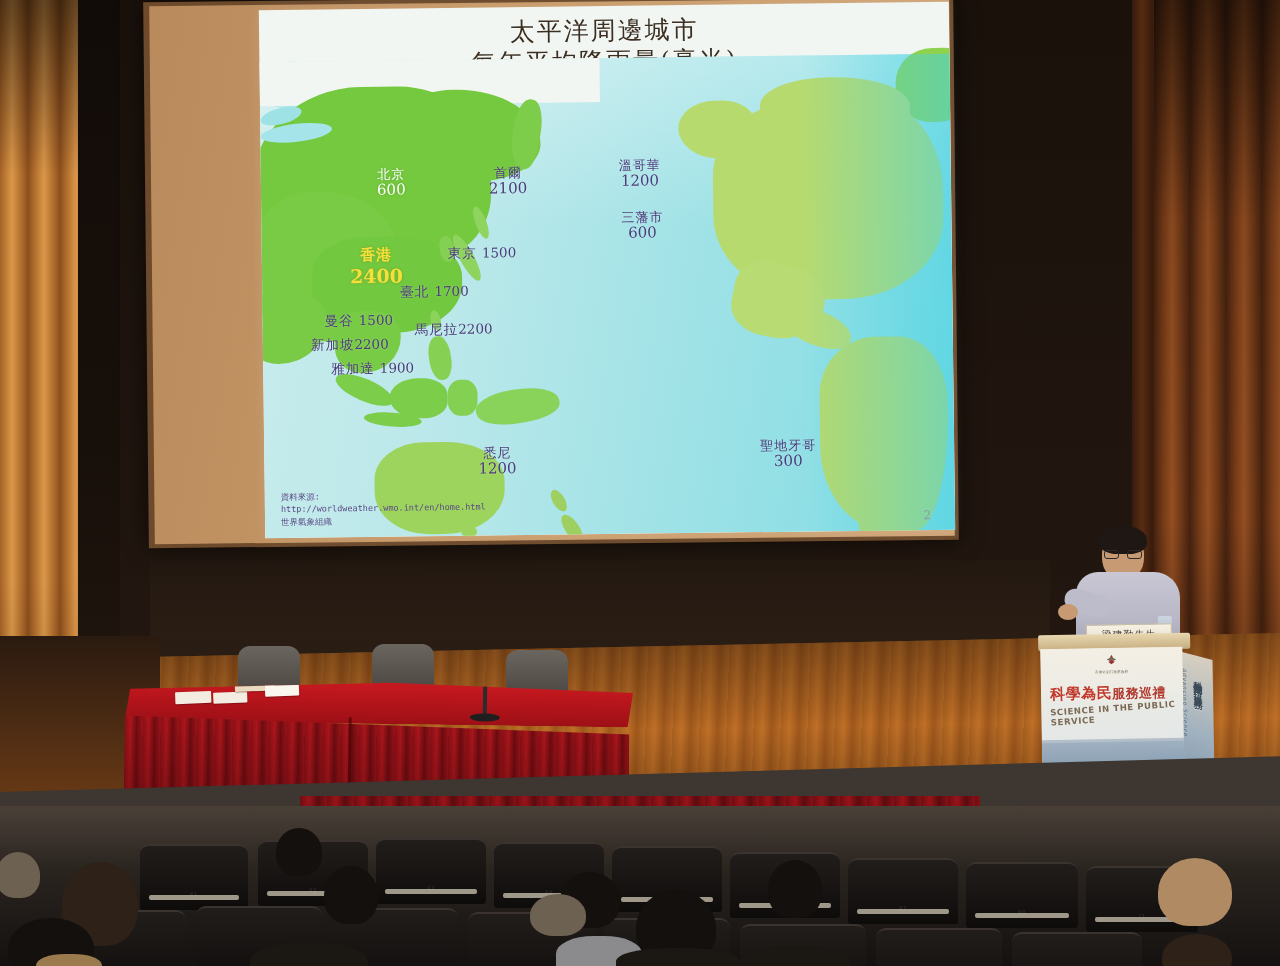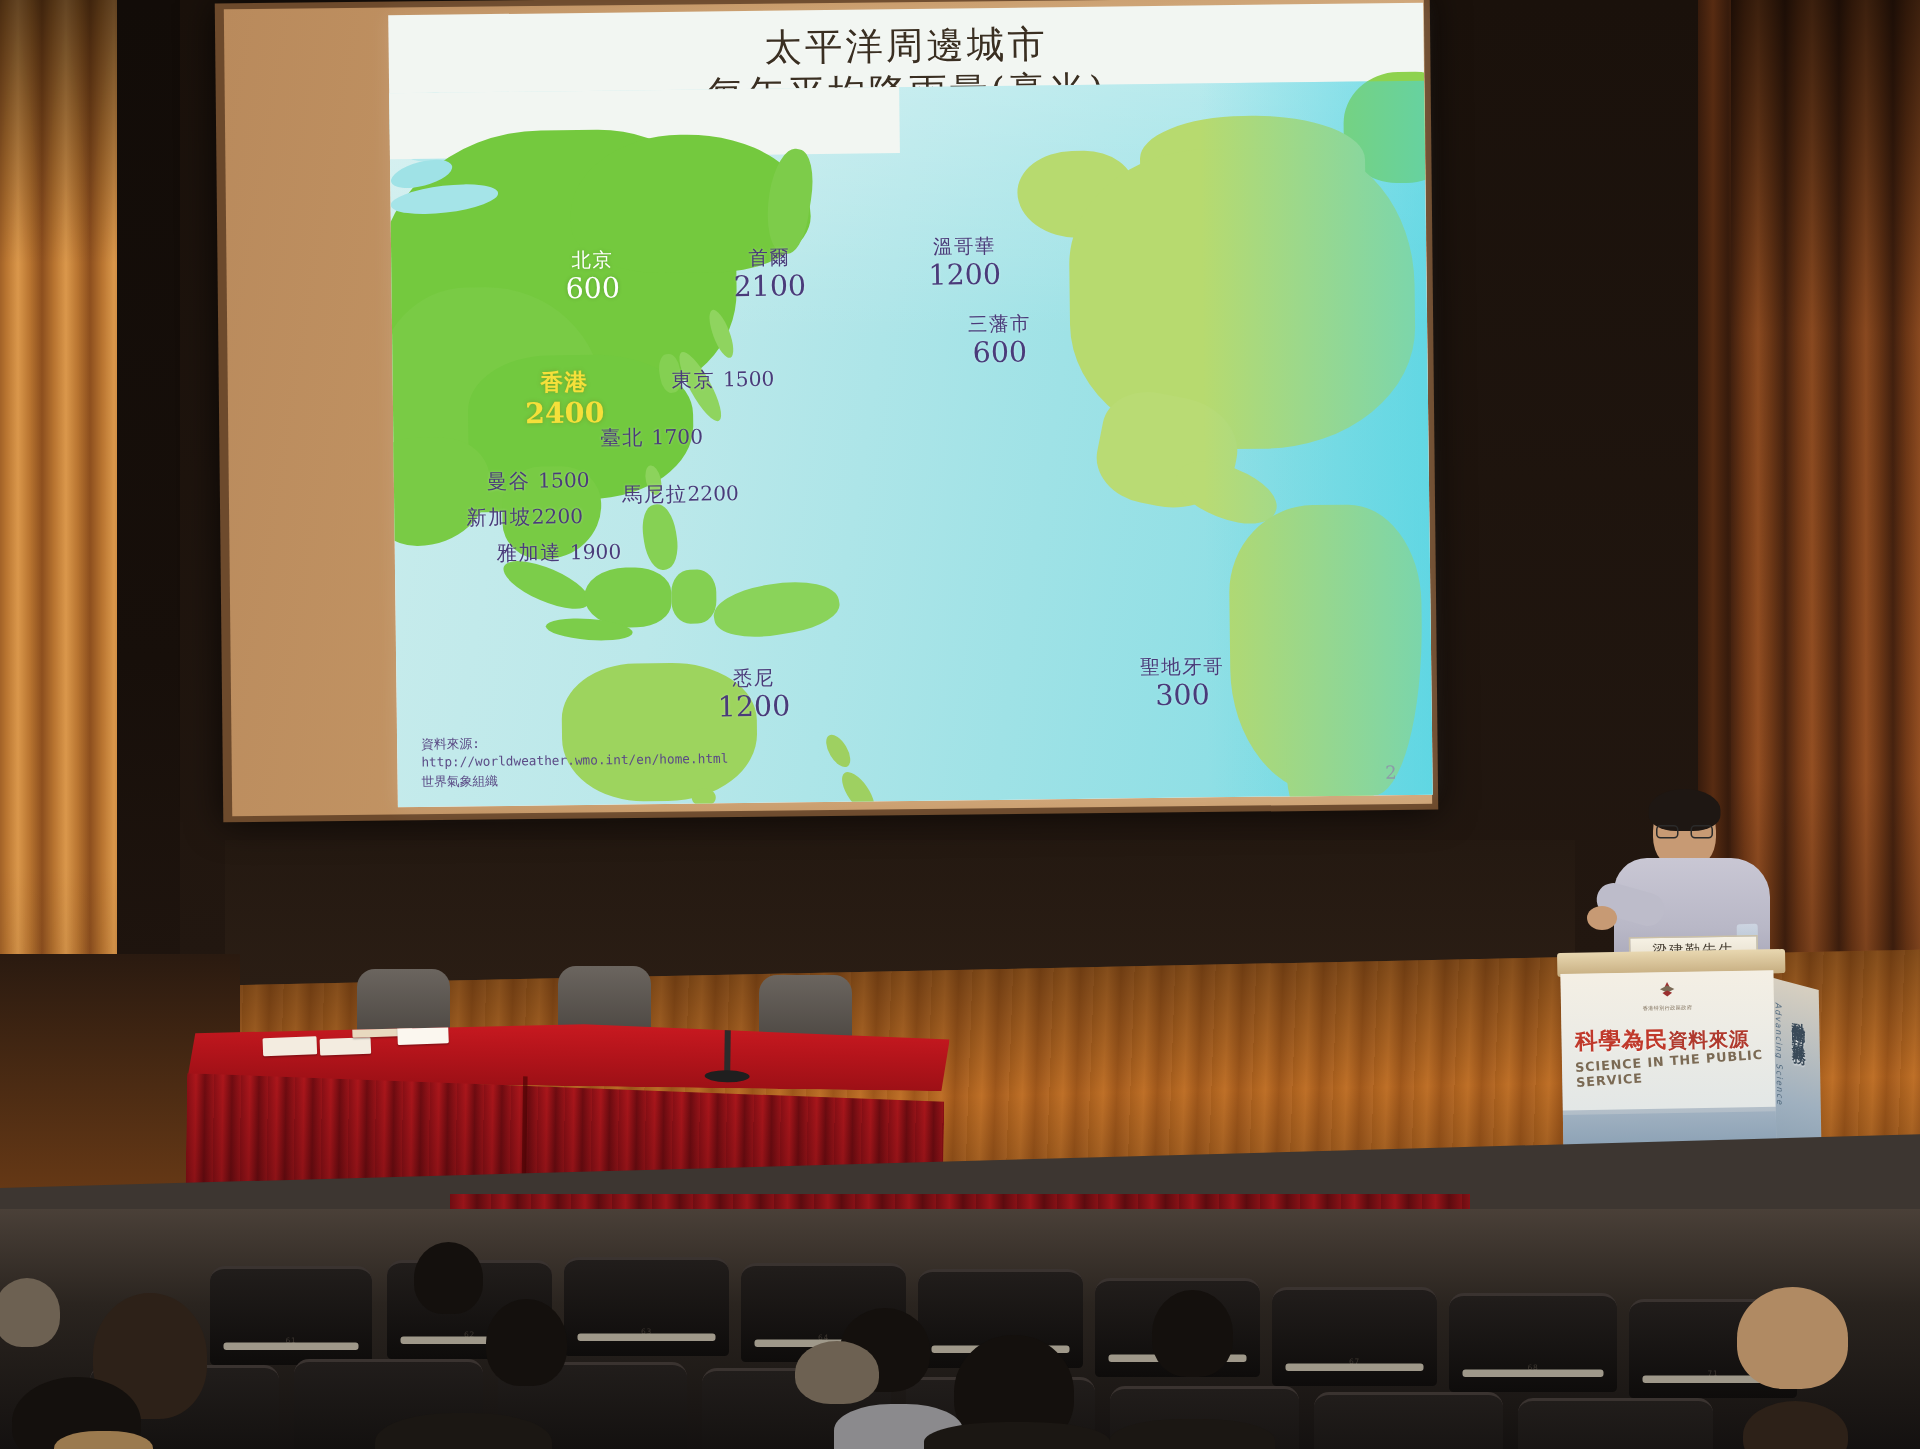--- a/index.html
+++ b/index.html
@@ -137,21 +137,21 @@
 
   
   .ocean-right { position:absolute; right:0; top:0; width:150px; height:100%;
     background:linear-gradient(90deg,rgba(90,215,228,0) 0%,rgba(70,210,226,.55) 100%); }
 
   
   .lbl { position:absolute; text-align:center; line-height:1.18;
     font-family:"DejaVu Serif","Liberation Serif",serif;
     color:#4a3b7a; text-shadow:0 0 2px rgba(255,255,255,.35); white-space:nowrap; }
   .lbl .nm { font-size:13px; letter-spacing:1px; }
-  .lbl .vl { font-size:19px; }
+  .lbl .vl { font-size:15px; }
   .lbl.inline .nm,.lbl.inline .vl { display:inline; font-size:13.5px;margin-top:33px; }
   .lbl.white { color:#ffffff; text-shadow:0 0 3px rgba(0,0,0,.18); }
   .lbl.hl { color:#f5e03a; text-shadow:0 0 3px rgba(120,90,0,.35); }
   .lbl.hl .nm { font-size:15px; font-weight:bold; }
   .lbl.hl .vl { font-size:19px; font-weight:bold; }
 
   .source { position:absolute; left:16px; bottom:10px; color:#5b4b86;
     font-family:"DejaVu Sans Mono","Liberation Mono",monospace; font-size:8.5px;
     line-height:1.45; text-align:left; }
   .pagenum { position:absolute; right:24px; bottom:8px; color:#8c9aa8;
@@ -366,21 +366,21 @@
         <div class="lbl" style="left:228px;top:106px;">
           <div class="nm">首爾</div>
           <div class="vl">2100</div>
         </div>
 
         <div class="lbl" style="left:358px;top:100px;">
           <div class="nm">溫哥華</div>
           <div class="vl">1200</div>
         </div>
 
-        <div class="lbl" style="left:384px;top:152px;">
+        <div class="lbl" style="left:360px;top:152px;">
           <div class="nm">三藩市</div>
           <div class="vl">600</div>
         </div>
 
         <div class="lbl inline" style="left:186px;top:184px;">
           <span class="nm">東京</span><span>&nbsp;</span><span class="vl">1500</span>
         </div>
 
         <div class="lbl hl" style="left:88px;top:186px;">
           <div class="nm">香港</div>
@@ -475,21 +475,21 @@
     </div>
     <div class="podium-top"></div>
     <div class="podium-body">
       <div class="pod-sky"></div>
       <svg class="pod-logo" viewBox="0 0 20 20">
         <path d="M10 2 L12 6 L10 9 L8 6 Z" fill="#9b2f2f"></path>
         <path d="M4 8 L10 5 L16 8 L10 11 Z" fill="#7a6a55"></path>
         <path d="M6 11 L10 9 L14 11 L10 14 Z" fill="#9b2f2f"></path>
       </svg>
       <div class="pod-logo-txt">香港特別行政區政府</div>
-      <div class="pod-title-cn"><span>科學為民</span><span class="b">資料來源</span></div>
+      <div class="pod-title-cn"><span>科學為民</span><span class="b">服務巡禮</span></div>
       <div class="pod-title-en">SCIENCE IN THE PUBLIC SERVICE</div>
       <div class="pod-skyline">
         <div class="bld" style="left:4px;width:7px;height:28px;"></div>
         <div class="bld" style="left:13px;width:6px;height:40px;"></div>
         <div class="bld" style="left:21px;width:9px;height:22px;"></div>
         <div class="bld" style="left:32px;width:6px;height:48px;"></div>
         <div class="bld" style="left:40px;width:8px;height:30px;"></div>
         <div class="bld" style="left:50px;width:6px;height:56px;"></div>
         <div class="bld" style="left:58px;width:9px;height:34px;"></div>
         <div class="bld" style="left:69px;width:6px;height:44px;"></div>

